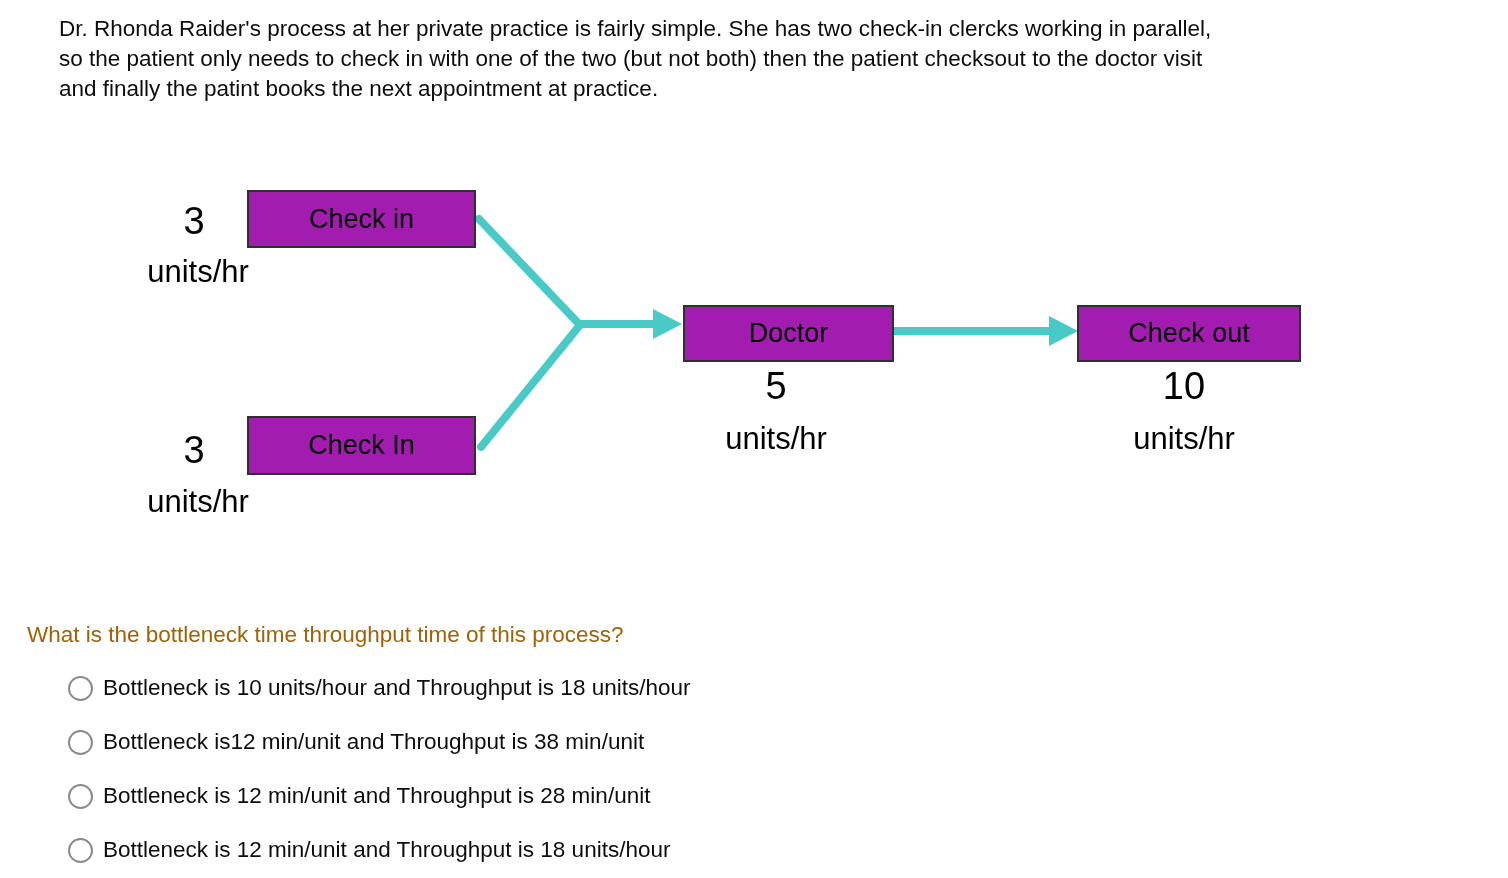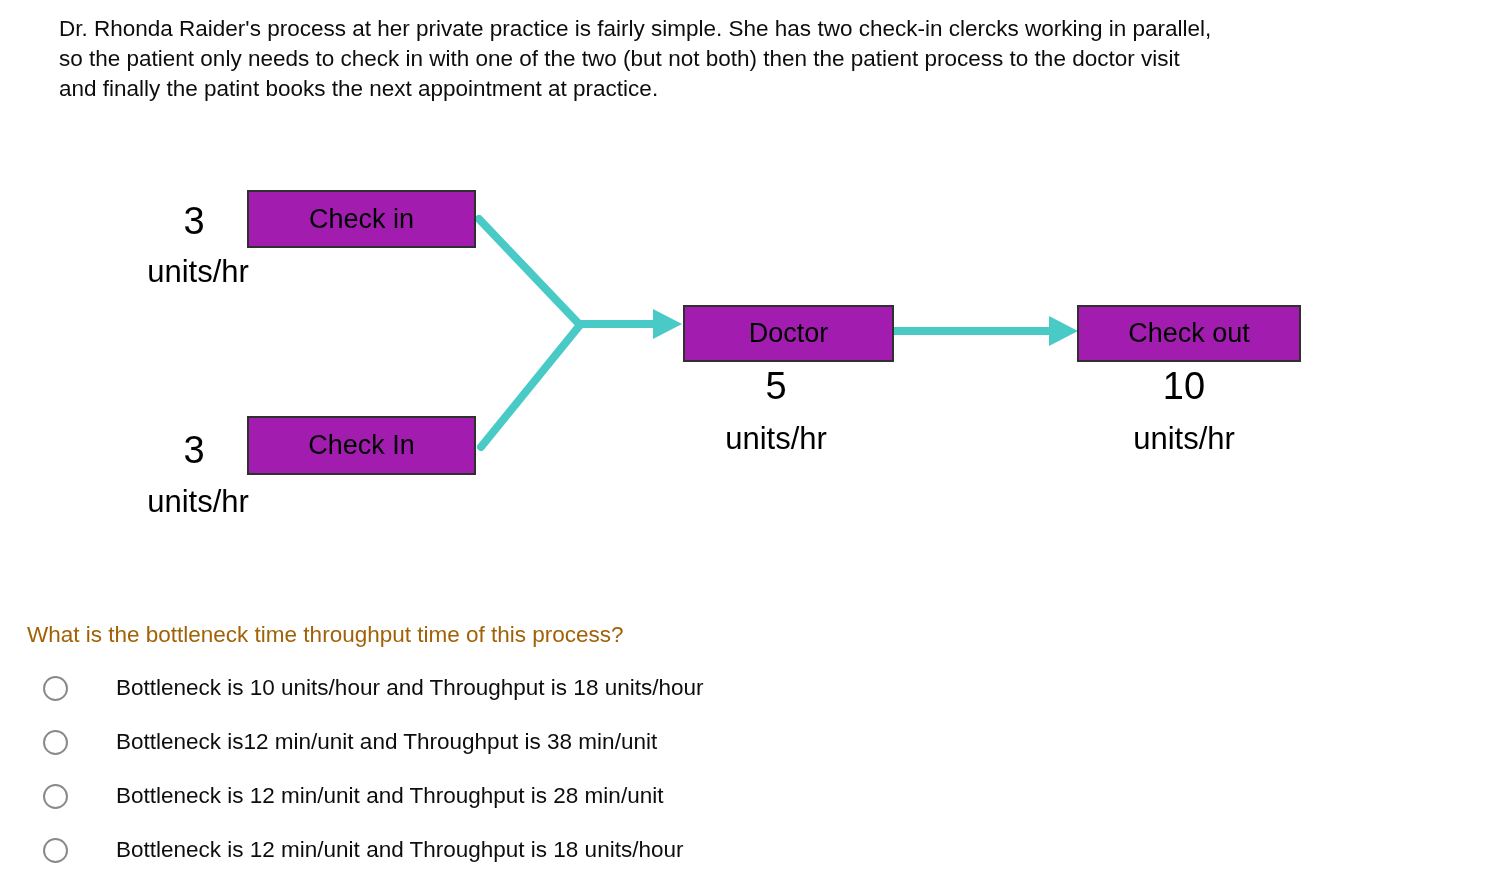--- a/index.html
+++ b/index.html
@@ -75,23 +75,22 @@
   .options {
     position: absolute;
     left: 0;
     top: 661px;
     width: 100%;
   }
   .option-row {
     display: flex;
     align-items: center;
     height: 54px;
-    padding-left: 43px;
+    padding-left: 68px;
     cursor: default;
-    gap: 38px;
   }
   .radio {
     width: 25px;
     height: 25px;
     border: 2px solid #8a8a8a;
     border-radius: 50%;
     background: #ffffff;
     flex: 0 0 auto;
   }
   .option-label {
@@ -101,21 +100,21 @@
     white-space: nowrap;
   }
 </style>
 </head>
 <body>
 
 <div class="page">
 
   <div class="intro">
     <div>Dr. Rhonda Raider's process at her private practice is fairly simple.  She has two check-in clercks working in parallel,</div>
-    <div>so the patient only needs to check in with one of the two (but not both) then the patient process to the doctor visit</div>
+    <div>so the patient only needs to check in with one of the two (but not both) then the patient checksout to the doctor visit</div>
     <div>and finally the patint books the next appointment at practice.</div>
   </div>
 
   <div class="diagram">
 
     <svg viewBox="0 0 1508 878" width="1508" height="878">
       <line x1="479" y1="219" x2="580" y2="325" stroke="#49CAC6" stroke-width="8" stroke-linecap="round"></line>
       <line x1="481" y1="447" x2="580" y2="325" stroke="#49CAC6" stroke-width="8" stroke-linecap="round"></line>
       <line x1="577" y1="324" x2="656" y2="324" stroke="#49CAC6" stroke-width="8"></line>
       <polygon points="682,324 653,309 653,339" fill="#49CAC6"></polygon>

